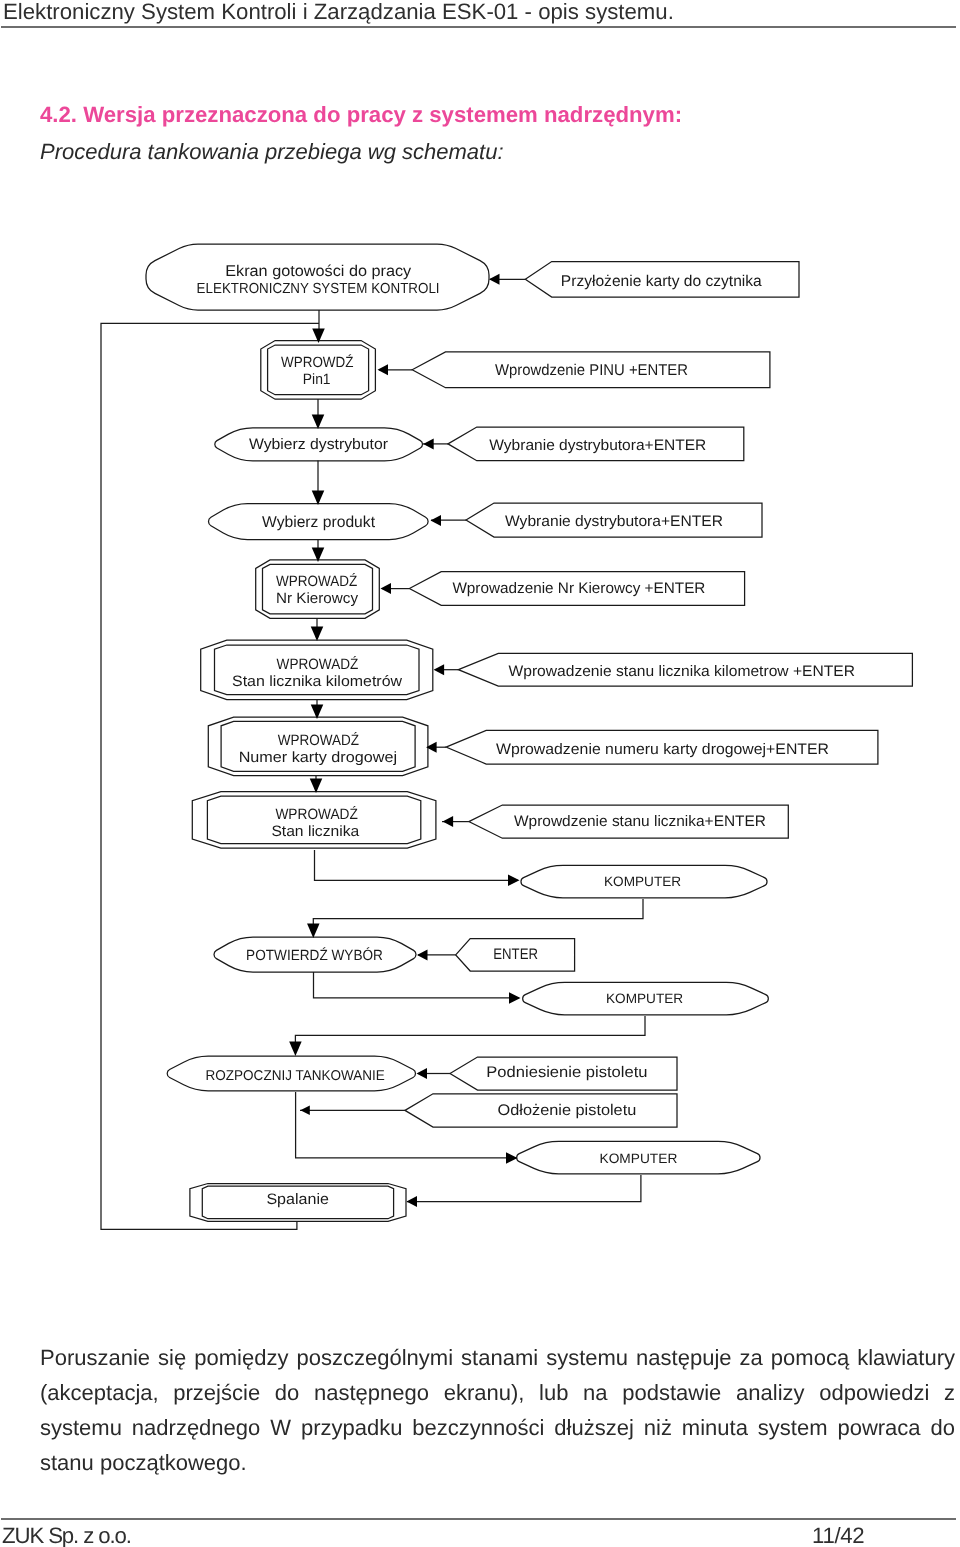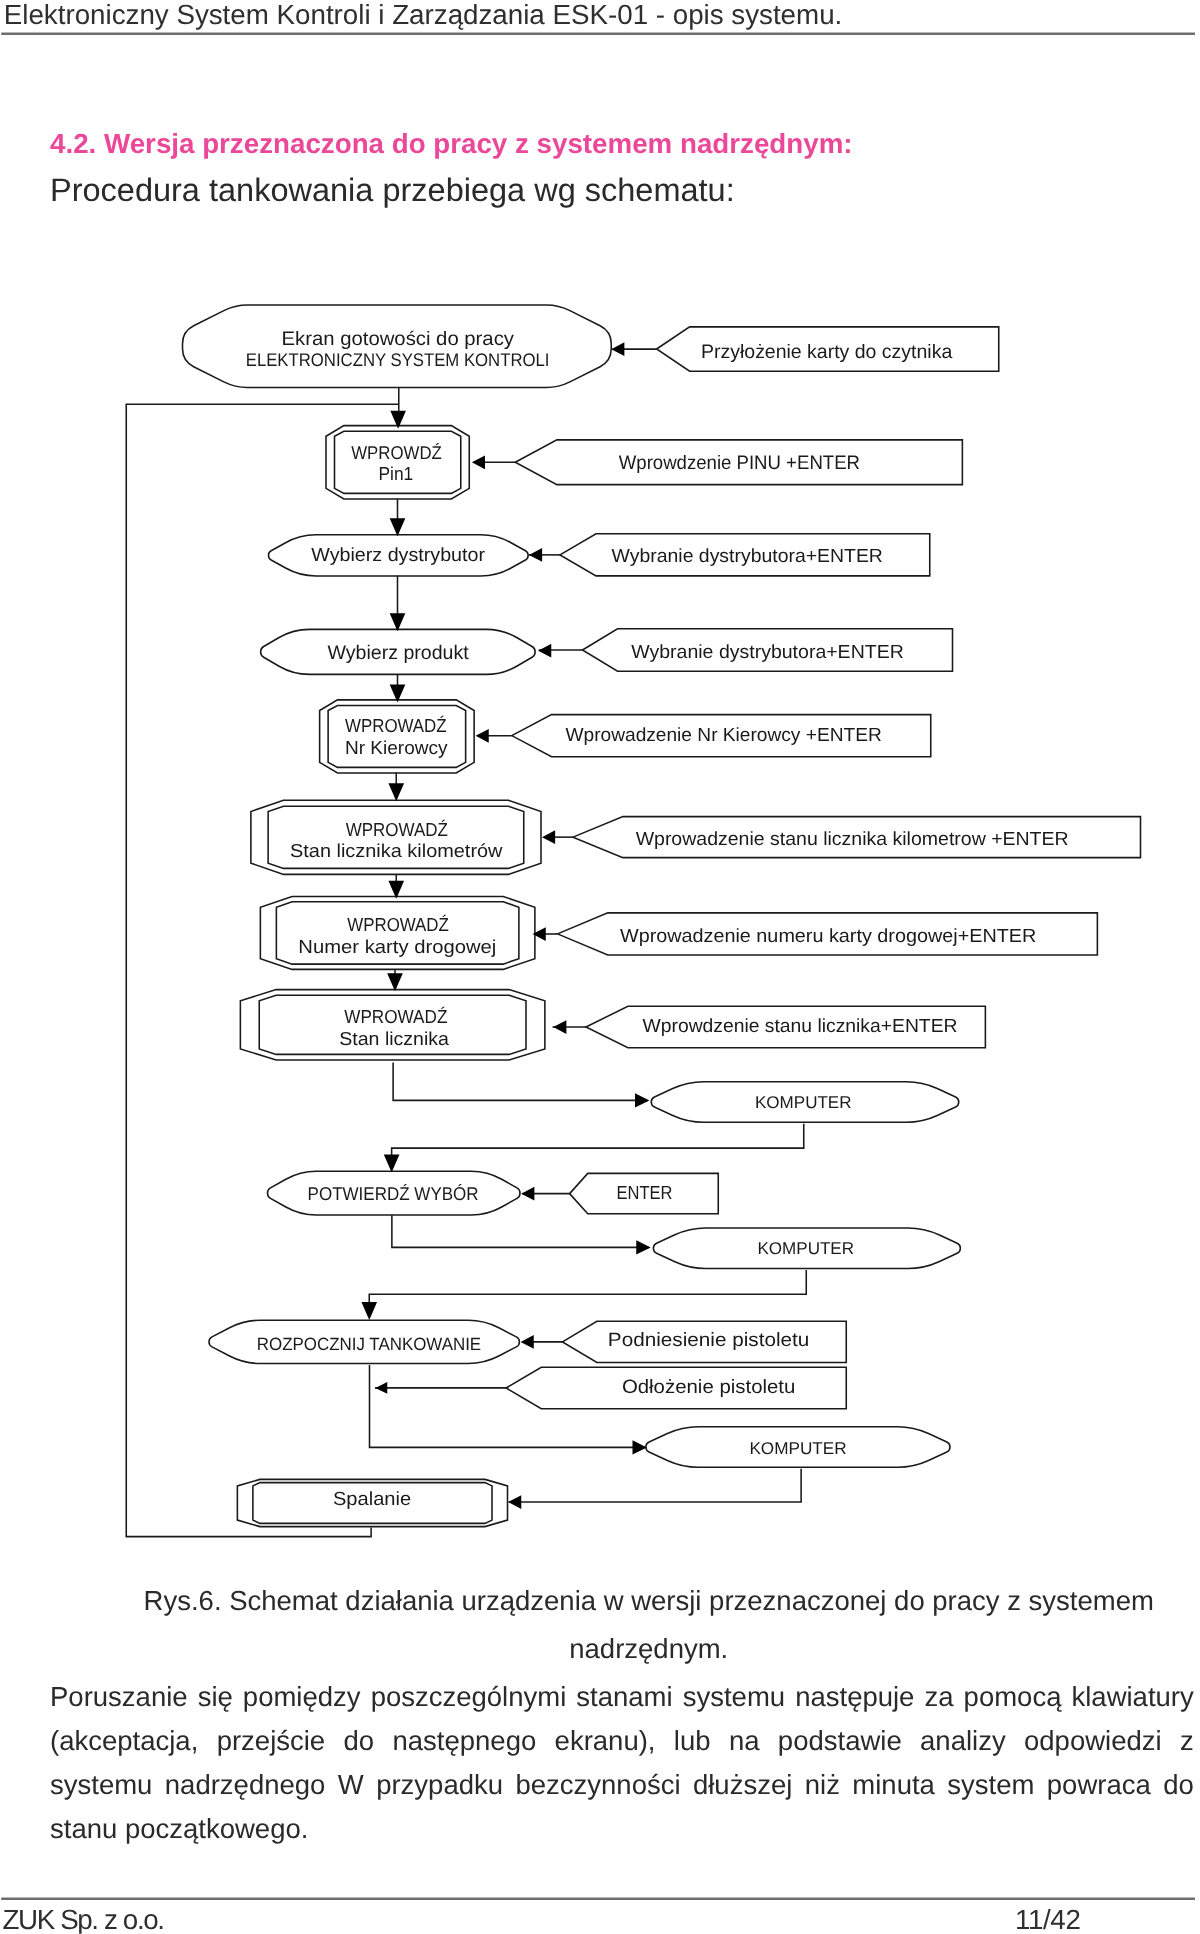--- a/index.html
+++ b/index.html
@@ -8,22 +8,22 @@
        font-family:"Liberation Sans",sans-serif;color:#222222;
        -webkit-font-smoothing:antialiased;text-rendering:geometricPrecision;}
   .page{position:absolute;left:0;top:0;width:960px;height:1547px;background:#ffffff;}
 
   #hdr{position:absolute;left:3px;top:-1px;font-size:22.2px;line-height:26px;
        white-space:nowrap;color:#2f2f2f;}
   #hdrline{position:absolute;left:1px;top:25.8px;width:955px;height:2.1px;background:#6e6e6e;}
 
   #h2{position:absolute;left:40px;top:102px;font-size:22.2px;line-height:26px;
       font-weight:bold;white-space:nowrap;color:#ec4899;}
-  #sub{position:absolute;left:40px;top:139px;font-size:26px;line-height:26px;
-       white-space:nowrap;color:#2a2a2a;}
+  #sub{position:absolute;left:40px;top:139px;font-size:22px;line-height:26px;
+       white-space:nowrap;color:#2a2a2a;font-style:italic;}
 
   #figwrap{position:absolute;left:0px;top:0px;width:960px;height:1280px;}
 
   #caption{position:absolute;left:113px;top:1262px;width:812px;font-size:22px;
            line-height:38px;text-align:center;color:#2a2a2a;}
   #para{position:absolute;left:40px;top:1340px;width:915px;font-size:22px;
         line-height:35px;text-align:justify;color:#2a2a2a;}
 
   #ftline{position:absolute;left:1px;top:1517.6px;width:955px;height:2.2px;background:#6e6e6e;}
   #ftl{position:absolute;left:2px;top:1523px;font-size:22.2px;line-height:26px;
@@ -167,19 +167,18 @@
     <text x="508.5" y="676.0" font-size="15.2" textLength="346.4" lengthAdjust="spacingAndGlyphs">Wprowadzenie stanu licznika kilometrow +ENTER</text>
     <text x="496.0" y="753.5" font-size="15.2" textLength="333.0" lengthAdjust="spacingAndGlyphs">Wprowadzenie numeru karty drogowej+ENTER</text>
     <text x="514.0" y="825.9" font-size="15.2" textLength="252.0" lengthAdjust="spacingAndGlyphs">Wprowdzenie stanu licznika+ENTER</text>
     <text x="493.3" y="959.1" font-size="15.2" textLength="44.7" lengthAdjust="spacingAndGlyphs">ENTER</text>
     <text x="486.3" y="1077.0" font-size="15.4" textLength="161.2" lengthAdjust="spacingAndGlyphs">Podniesienie pistoletu</text>
     <text x="497.5" y="1114.5" font-size="15.4" textLength="138.8" lengthAdjust="spacingAndGlyphs">Odłożenie pistoletu</text>
   </g>
 
   </svg>
 
-  <div id="caption">Rys.6. Schemat działania urządzenia w wersji przeznaczonej do pracy z systemem nadrzędnym.</div>
   <div id="para">Poruszanie się pomiędzy poszczególnymi stanami systemu następuje za pomocą klawiatury (akceptacja, przejście do następnego ekranu), lub na podstawie analizy odpowiedzi z systemu nadrzędnego W przypadku bezczynności dłuższej niż minuta system powraca do stanu początkowego.</div>
 
   <div id="ftline"></div>
   <div id="ftl">ZUK Sp. z o.o.</div>
   <div id="ftr">11/42</div>
 </div>
 
 </body></html>

